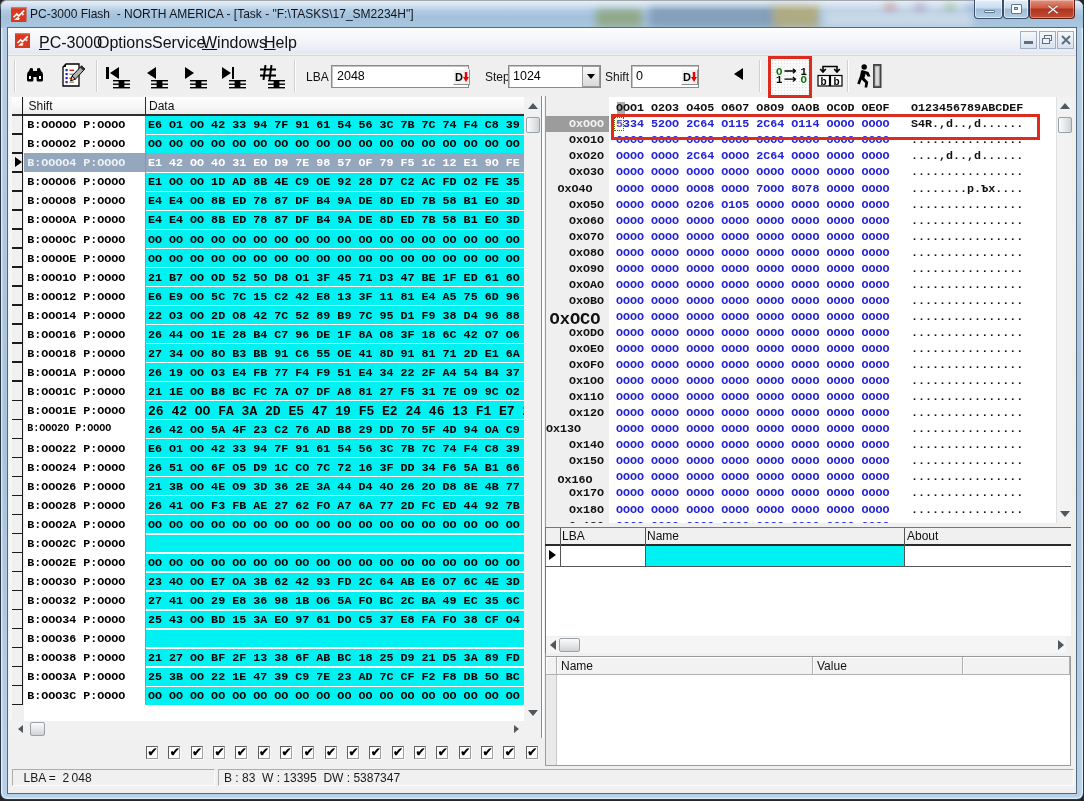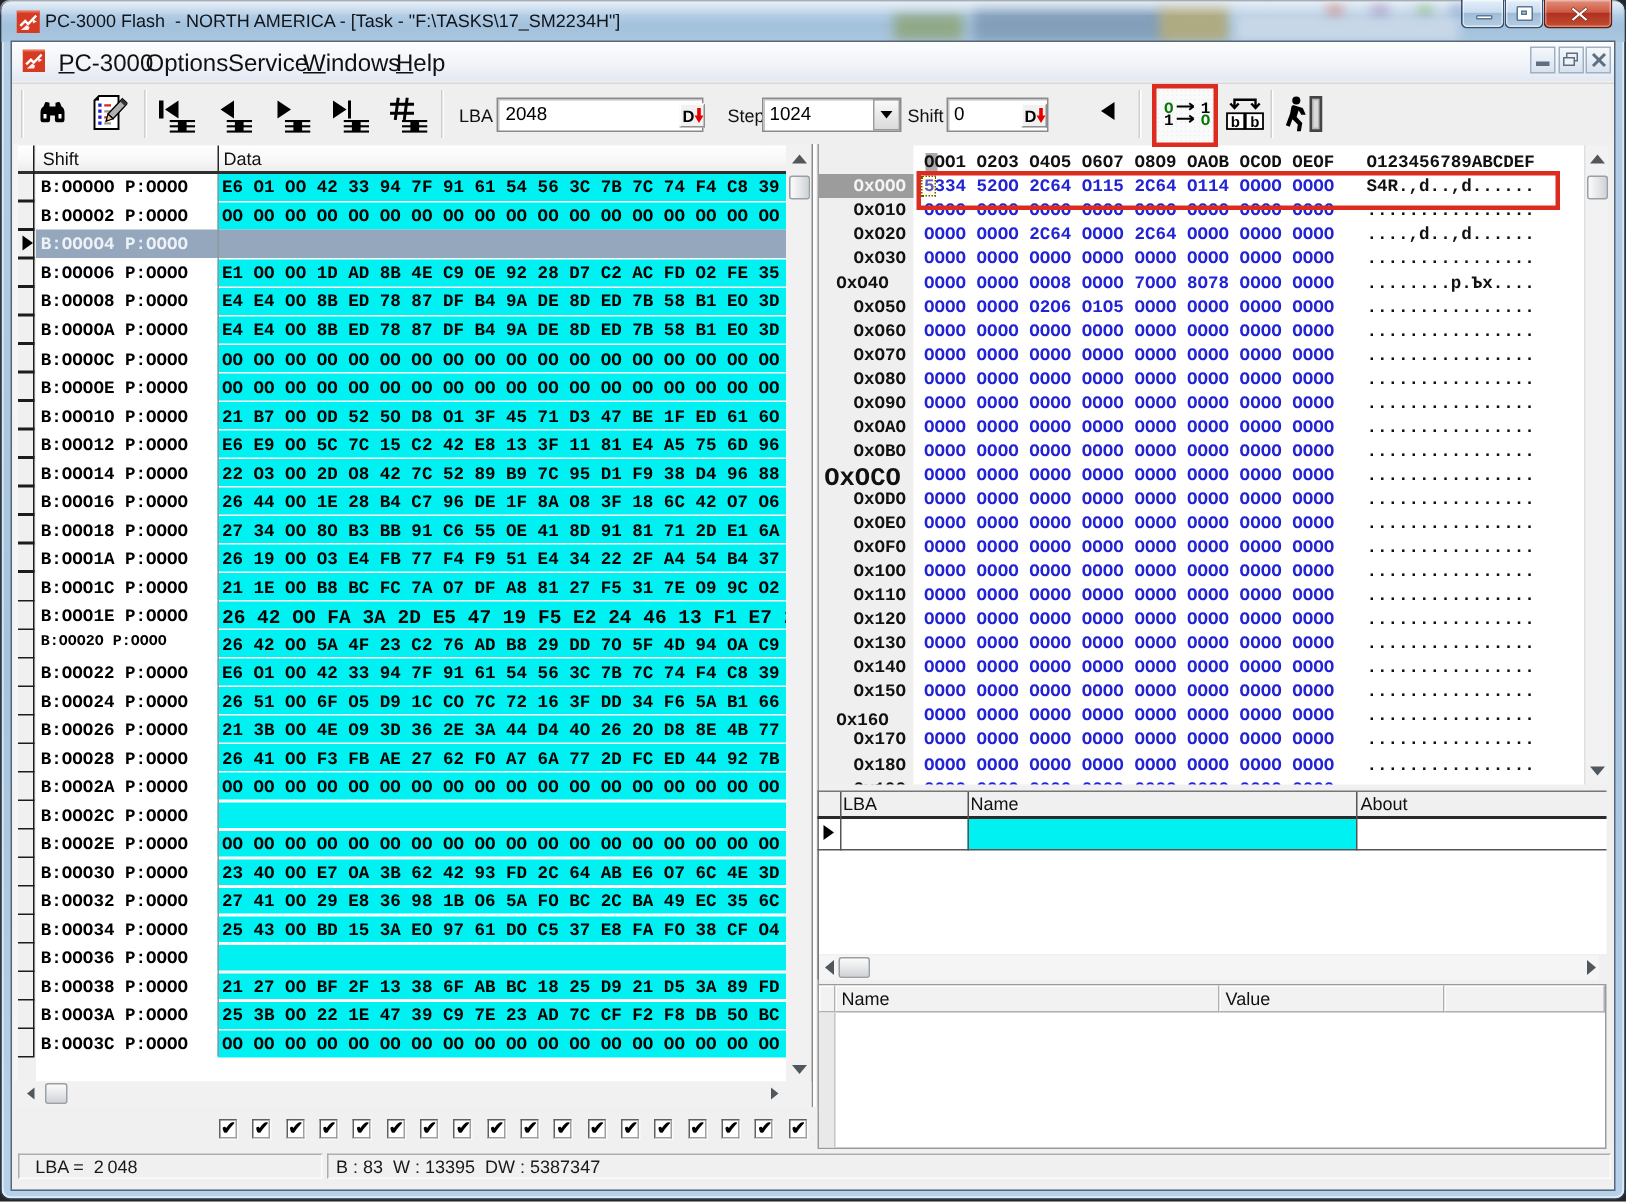--- a/index.html
+++ b/index.html
@@ -214,20 +214,21 @@
 <div class="abs" style="left:136.5px;top:87.5px;width:1px;height:588.1px;background:#8e979e;z-index:5"></div>
 <div class="abs" style="left:137px;top:87.8px;width:379px;height:17.9px;background:#00f1f1"></div>
 <div class="abs mono" style="left:19.2px;top:90.3px;font-size:11.7px;color:#000">B:OOOOO P:OOOO</div>
 <div class="abs mono" style="left:140px;top:90.3px;font-size:11.7px;color:#000">E6 O1 OO 42 33 94 7F 91 61 54 56 3C 7B 7C 74 F4 C8 39</div>
 <div class="abs" style="left:137px;top:106.8px;width:379px;height:17.9px;background:#00f1f1"></div>
 <div class="abs mono" style="left:19.2px;top:109.3px;font-size:11.7px;color:#000">B:OOOO2 P:OOOO</div>
 <div class="abs mono" style="left:140px;top:109.3px;font-size:11.7px;color:#000">OO OO OO OO OO OO OO OO OO OO OO OO OO OO OO OO OO OO</div>
 <div class="abs" style="left:4.3px;top:105.0px;width:11.2px;height:1.6px;background:#1c1c1c"></div>
 <div class="abs" style="left:15.5px;top:124.7px;width:500.5px;height:19.099999999999998px;background:#94a7bd"></div>
 <div class="abs mono" style="left:19.2px;top:128.4px;font-size:11.7px;color:#eef2f7">B:OOOO4 P:OOOO</div>
+<div class="abs mono" style="left:140px;top:128.4px;font-size:11.7px;color:#fff">E1 42 OO 4O 31 EO D9 7E 98 57 OF 79 F5 1C 12 E1 9O FE</div>
 <div class="abs" style="left:4.3px;top:124.1px;width:11.2px;height:1.6px;background:#1c1c1c"></div>
 <div class="abs" style="left:137px;top:144.9px;width:379px;height:17.9px;background:#00f1f1"></div>
 <div class="abs mono" style="left:19.2px;top:147.4px;font-size:11.7px;color:#000">B:OOOO6 P:OOOO</div>
 <div class="abs mono" style="left:140px;top:147.4px;font-size:11.7px;color:#000">E1 OO OO 1D AD 8B 4E C9 OE 92 28 D7 C2 AC FD O2 FE 35</div>
 <div class="abs" style="left:4.3px;top:143.1px;width:11.2px;height:1.6px;background:#1c1c1c"></div>
 <div class="abs" style="left:137px;top:163.9px;width:379px;height:17.9px;background:#00f1f1"></div>
 <div class="abs mono" style="left:19.2px;top:166.4px;font-size:11.7px;color:#000">B:OOOO8 P:OOOO</div>
 <div class="abs mono" style="left:140px;top:166.4px;font-size:11.7px;color:#000">E4 E4 OO 8B ED 78 87 DF B4 9A DE 8D ED 7B 58 B1 EO 3D</div>
 <div class="abs" style="left:4.3px;top:162.1px;width:11.2px;height:1.6px;background:#1c1c1c"></div>
 <div class="abs" style="left:137px;top:182.9px;width:379px;height:17.9px;background:#00f1f1"></div>
@@ -420,21 +421,21 @@
 <div class="abs mono" style="left:365px;top:242.05px;font-size:11.7px;color:#111">................</div>
 <div class="abs mono" style="left:0;top:258.1px;width:58px;text-align:right;font-size:11.7px;color:#111">Ox1OO</div>
 <div class="abs mono" style="left:70px;top:258.1px;font-size:11.7px;color:#2323d6">OOOO OOOO OOOO OOOO OOOO OOOO OOOO OOOO</div>
 <div class="abs mono" style="left:365px;top:258.1px;font-size:11.7px;color:#111">................</div>
 <div class="abs mono" style="left:0;top:274.15000000000003px;width:58px;text-align:right;font-size:11.7px;color:#111">Ox11O</div>
 <div class="abs mono" style="left:70px;top:274.15000000000003px;font-size:11.7px;color:#2323d6">OOOO OOOO OOOO OOOO OOOO OOOO OOOO OOOO</div>
 <div class="abs mono" style="left:365px;top:274.15000000000003px;font-size:11.7px;color:#111">................</div>
 <div class="abs mono" style="left:0;top:290.2px;width:58px;text-align:right;font-size:11.7px;color:#111">Ox12O</div>
 <div class="abs mono" style="left:70px;top:290.2px;font-size:11.7px;color:#2323d6">OOOO OOOO OOOO OOOO OOOO OOOO OOOO OOOO</div>
 <div class="abs mono" style="left:365px;top:290.2px;font-size:11.7px;color:#111">................</div>
-<div class="abs mono" style="left:0;top:306.25px;width:58px;text-align:right;font-size:11.7px;color:#111">Ox13O</div>
+<div class="abs mono" style="left:0;top:306.25px;width:58px;text-align:left;font-size:11.7px;color:#111">Ox13O</div>
 <div class="abs mono" style="left:70px;top:306.25px;font-size:11.7px;color:#2323d6">OOOO OOOO OOOO OOOO OOOO OOOO OOOO OOOO</div>
 <div class="abs mono" style="left:365px;top:306.25px;font-size:11.7px;color:#111">................</div>
 <div class="abs mono" style="left:0;top:322.3px;width:58px;text-align:right;font-size:11.7px;color:#111">Ox14O</div>
 <div class="abs mono" style="left:70px;top:322.3px;font-size:11.7px;color:#2323d6">OOOO OOOO OOOO OOOO OOOO OOOO OOOO OOOO</div>
 <div class="abs mono" style="left:365px;top:322.3px;font-size:11.7px;color:#111">................</div>
 <div class="abs mono" style="left:0;top:338.35px;width:58px;text-align:right;font-size:11.7px;color:#111">Ox15O</div>
 <div class="abs mono" style="left:70px;top:338.35px;font-size:11.7px;color:#2323d6">OOOO OOOO OOOO OOOO OOOO OOOO OOOO OOOO</div>
 <div class="abs mono" style="left:365px;top:338.35px;font-size:11.7px;color:#111">................</div>
 <div class="abs mono" style="left:0;top:357px;width:58px;text-align:center;font-size:11.7px;color:#111">Ox16O</div>
 <div class="abs mono" style="left:70px;top:354.40000000000003px;font-size:11.7px;color:#2323d6">OOOO OOOO OOOO OOOO OOOO OOOO OOOO OOOO</div>

